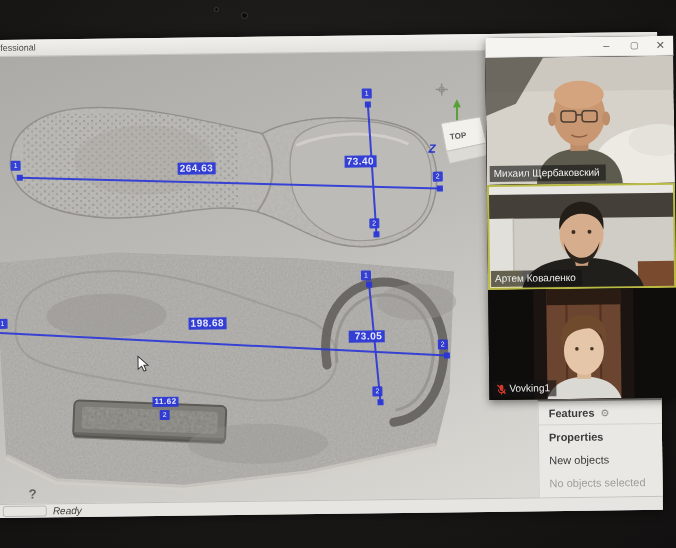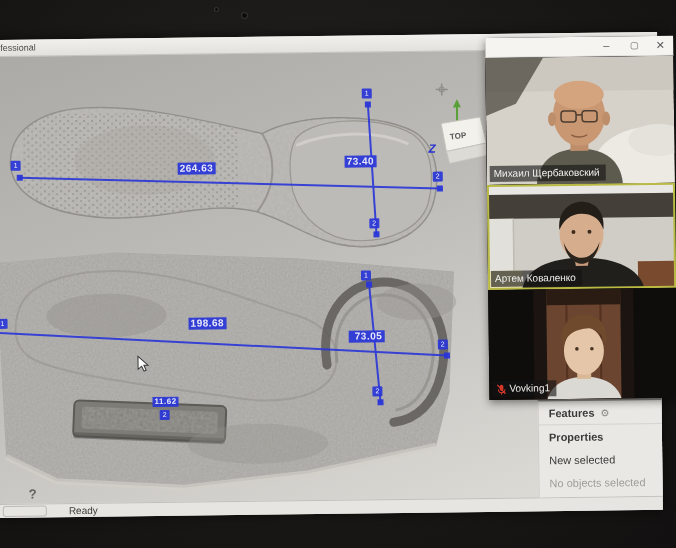--- a/index.html
+++ b/index.html
@@ -206,32 +206,32 @@
 
     <svg class="cursor" style="left:140px;top:300px;" width="14" height="18">
       <polygon points="1,1 1,14 4.5,11 7,16 9,15 6.8,10 11,10" fill="#fff" stroke="#333" stroke-width="1"></polygon>
     </svg>
 
     <div class="help-q" style="left:30px;top:430px;">?</div>
   </div>
 
   <div class="statusbar">
     <div class="status-chip"></div>
-    <span style="margin-left:62px;">Ready</span>
+    <span style="margin-left:46px;font-style:italic;">Ready</span>
   </div>
 
   <div class="side-panel">
     <div class="panel-row hdr">
       <span>Features</span><span class="gear">⚙</span>
     </div>
     <div class="panel-row bold">
       <span>Properties</span>
     </div>
     <div class="panel-row">
-      <span>New selected</span>
+      <span>New objects</span>
     </div>
     <div class="panel-row muted">
       <span>No objects selected</span>
     </div>
   </div>
 
   <div class="zoom-win">
     <div class="zoom-titlebar">
       <div class="win-btn" style="right:56px;">–</div>
       <div class="win-btn" style="right:28px;font-size:9px;">▢</div>

